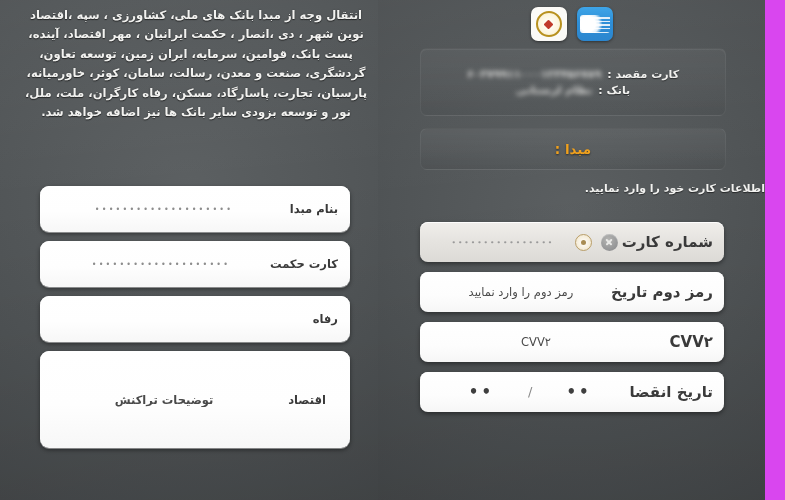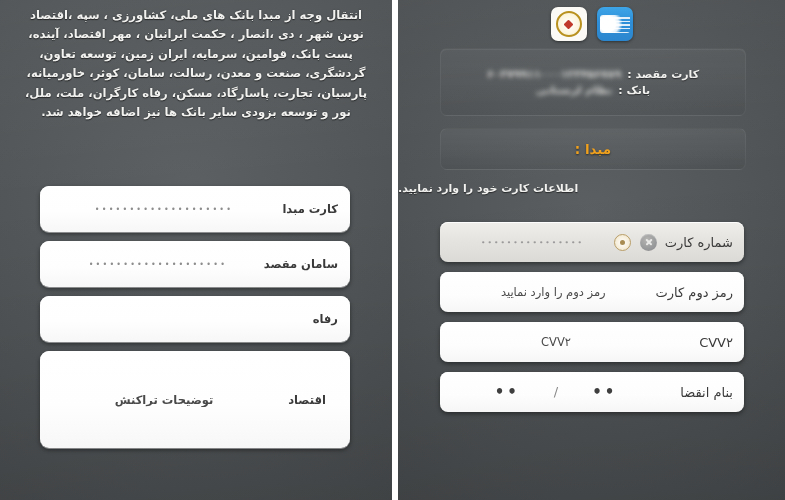--- a/index.html
+++ b/index.html
@@ -18,21 +18,21 @@
   }
 
   
   .panel {
     position: absolute;
     top: 0;
     height: 500px;
     overflow: hidden;
   }
   .panel-left  { left: 0;     width: 392px; }
-  .panel-right { left: 398px; width: 387px; }
+  .panel-right { left: 378px; width: 387px; }
 
   .panel-bg {
     position: absolute;
     inset: 0;
     background:
       radial-gradient(130% 95% at 50% 42%, #5b5f61 0%, #4e5254 42%, #444749 76%, #3c3f41 100%);
   }
   .panel-left .panel-bg {
     background:
       radial-gradient(135% 100% at 48% 38%, #5c6062 0%, #4f5355 45%, #45484a 78%, #3d4042 100%);
@@ -252,21 +252,21 @@
     filter: blur(.45px);
     white-space: nowrap;
   }
 
   
   .hint {
     position: absolute;
     left: 0;
     top: 182px;
     width: 387px;
-    text-align: left;
+    text-align: right;
     color: #f1f1ef;
     font-size: 11px;
     font-weight: 700;
     direction: rtl;
     text-shadow: 0 1px 1px rgba(0,0,0,.55);
     filter: blur(.35px);
   }
 
   
   .rfield {
@@ -287,22 +287,22 @@
   .rfield.gray {
     background: linear-gradient(180deg, #f0eeeb 0%, #e6e4e0 45%, #dcdad6 100%);
   }
   .rfield.white {
     background: linear-gradient(180deg, #ffffff 0%, #fdfdfd 60%, #f6f6f6 100%);
   }
   .rfield-label {
     flex: 0 0 auto;
     min-width: 72px;
     color: #3a3a3a;
-    font-size: 13px;
-    font-weight: 400;
+    font-size: 15px;
+    font-weight: 700;
     filter: blur(.22px);
     white-space: nowrap;
   }
   .rfield-body {
     flex: 1 1 auto;
     display: flex;
     flex-direction: row;
     align-items: center;
     justify-content: center;
     gap: 8px;
@@ -406,26 +406,26 @@
 
 <div id="screenshot">
 
   <div class="panel panel-left">
     <div class="panel-bg"></div>
     <div class="panel-sheen"></div>
 
     <div class="intro">انتقال وجه از مبدا بانک های ملی، کشاورزی ، سپه ،اقتصاد نوین شهر ، دی ،انصار ، حکمت ایرانیان ، مهر اقتصاد، آینده، پست بانک، قوامین، سرمایه، ایران زمین، توسعه تعاون، گردشگری، صنعت و معدن، رسالت، سامان، کوثر، خاورمیانه، پارسیان، تجارت، پاسارگاد، مسکن، رفاه کارگران، ملت، ملل، نور و توسعه  بزودی سایر بانک ها نیز اضافه خواهد شد.</div>
 
     <div class="field" id="lf-source">
-      <span class="field-label">کارت مبدا</span>
+      <span class="field-label">بنام مبدا</span>
       <span class="field-value dots">••••••••••••••••••••</span>
     </div>
 
     <div class="field" id="lf-dest">
-      <span class="field-label">سامان مقصد</span>
+      <span class="field-label">کارت حکمت</span>
       <span class="field-value dots">••••••••••••••••••••</span>
     </div>
 
     <div class="field" id="lf-amount">
       <span class="field-label">رفاه</span>
     </div>
 
     <div class="field tall" id="lf-desc">
       <span class="field-label">اقتصاد</span>
       <span class="field-value">توضیحات تراکنش</span>
@@ -469,35 +469,35 @@
       <div class="cardno-icons">
         <span class="icon-bank"></span>
         <span class="icon-clear"></span>
       </div>
       <div class="rfield-body">
         <span class="rfield-value dotted">••••••••••••••••</span>
       </div>
     </div>
 
     <div class="rfield white" id="rf-pin2">
-      <span class="rfield-label">رمز دوم کارت</span>
+      <span class="rfield-label">رمز دوم تاریخ</span>
       <div class="rfield-body">
         <span class="rfield-value">رمز دوم را وارد نمایید</span>
       </div>
     </div>
 
     <div class="rfield white" id="rf-cvv2">
       <span class="rfield-label">CVV۲</span>
       <div class="rfield-body">
         <span class="rfield-value">CVV۲</span>
       </div>
     </div>
 
     <div class="rfield white" id="rf-expiry">
-      <span class="rfield-label">بنام انقضا</span>
+      <span class="rfield-label">تاریخ انقضا</span>
       <div class="rfield-body">
         <div class="expiry-row">
           <span class="expiry-seg">••</span>
           <span class="expiry-sep">/</span>
           <span class="expiry-seg">••</span>
         </div>
       </div>
     </div>
   </div>
 

